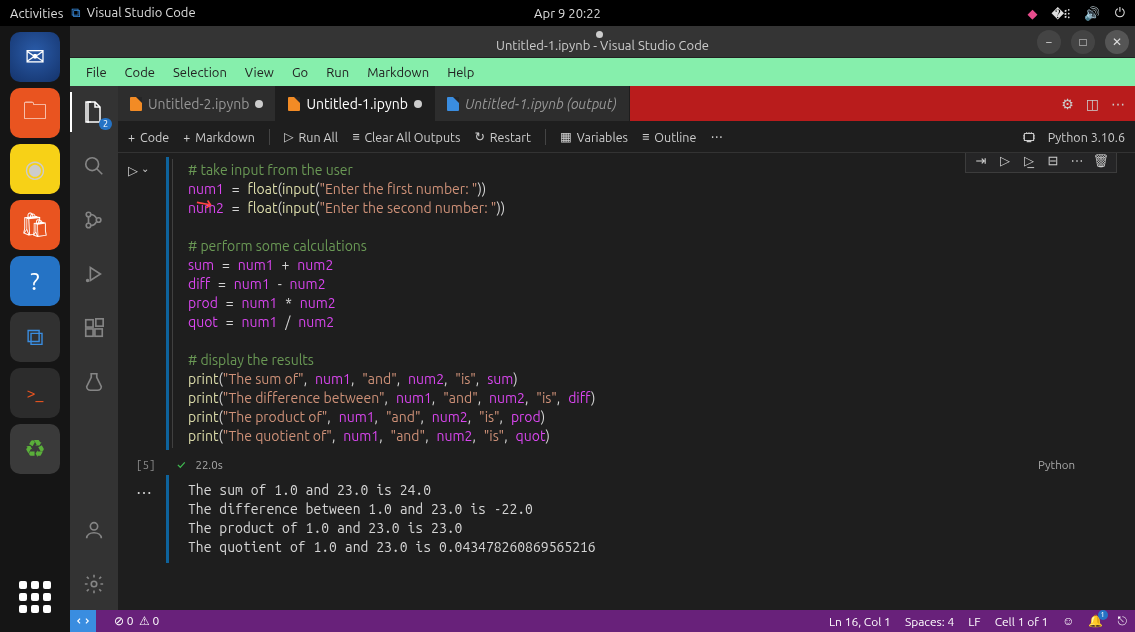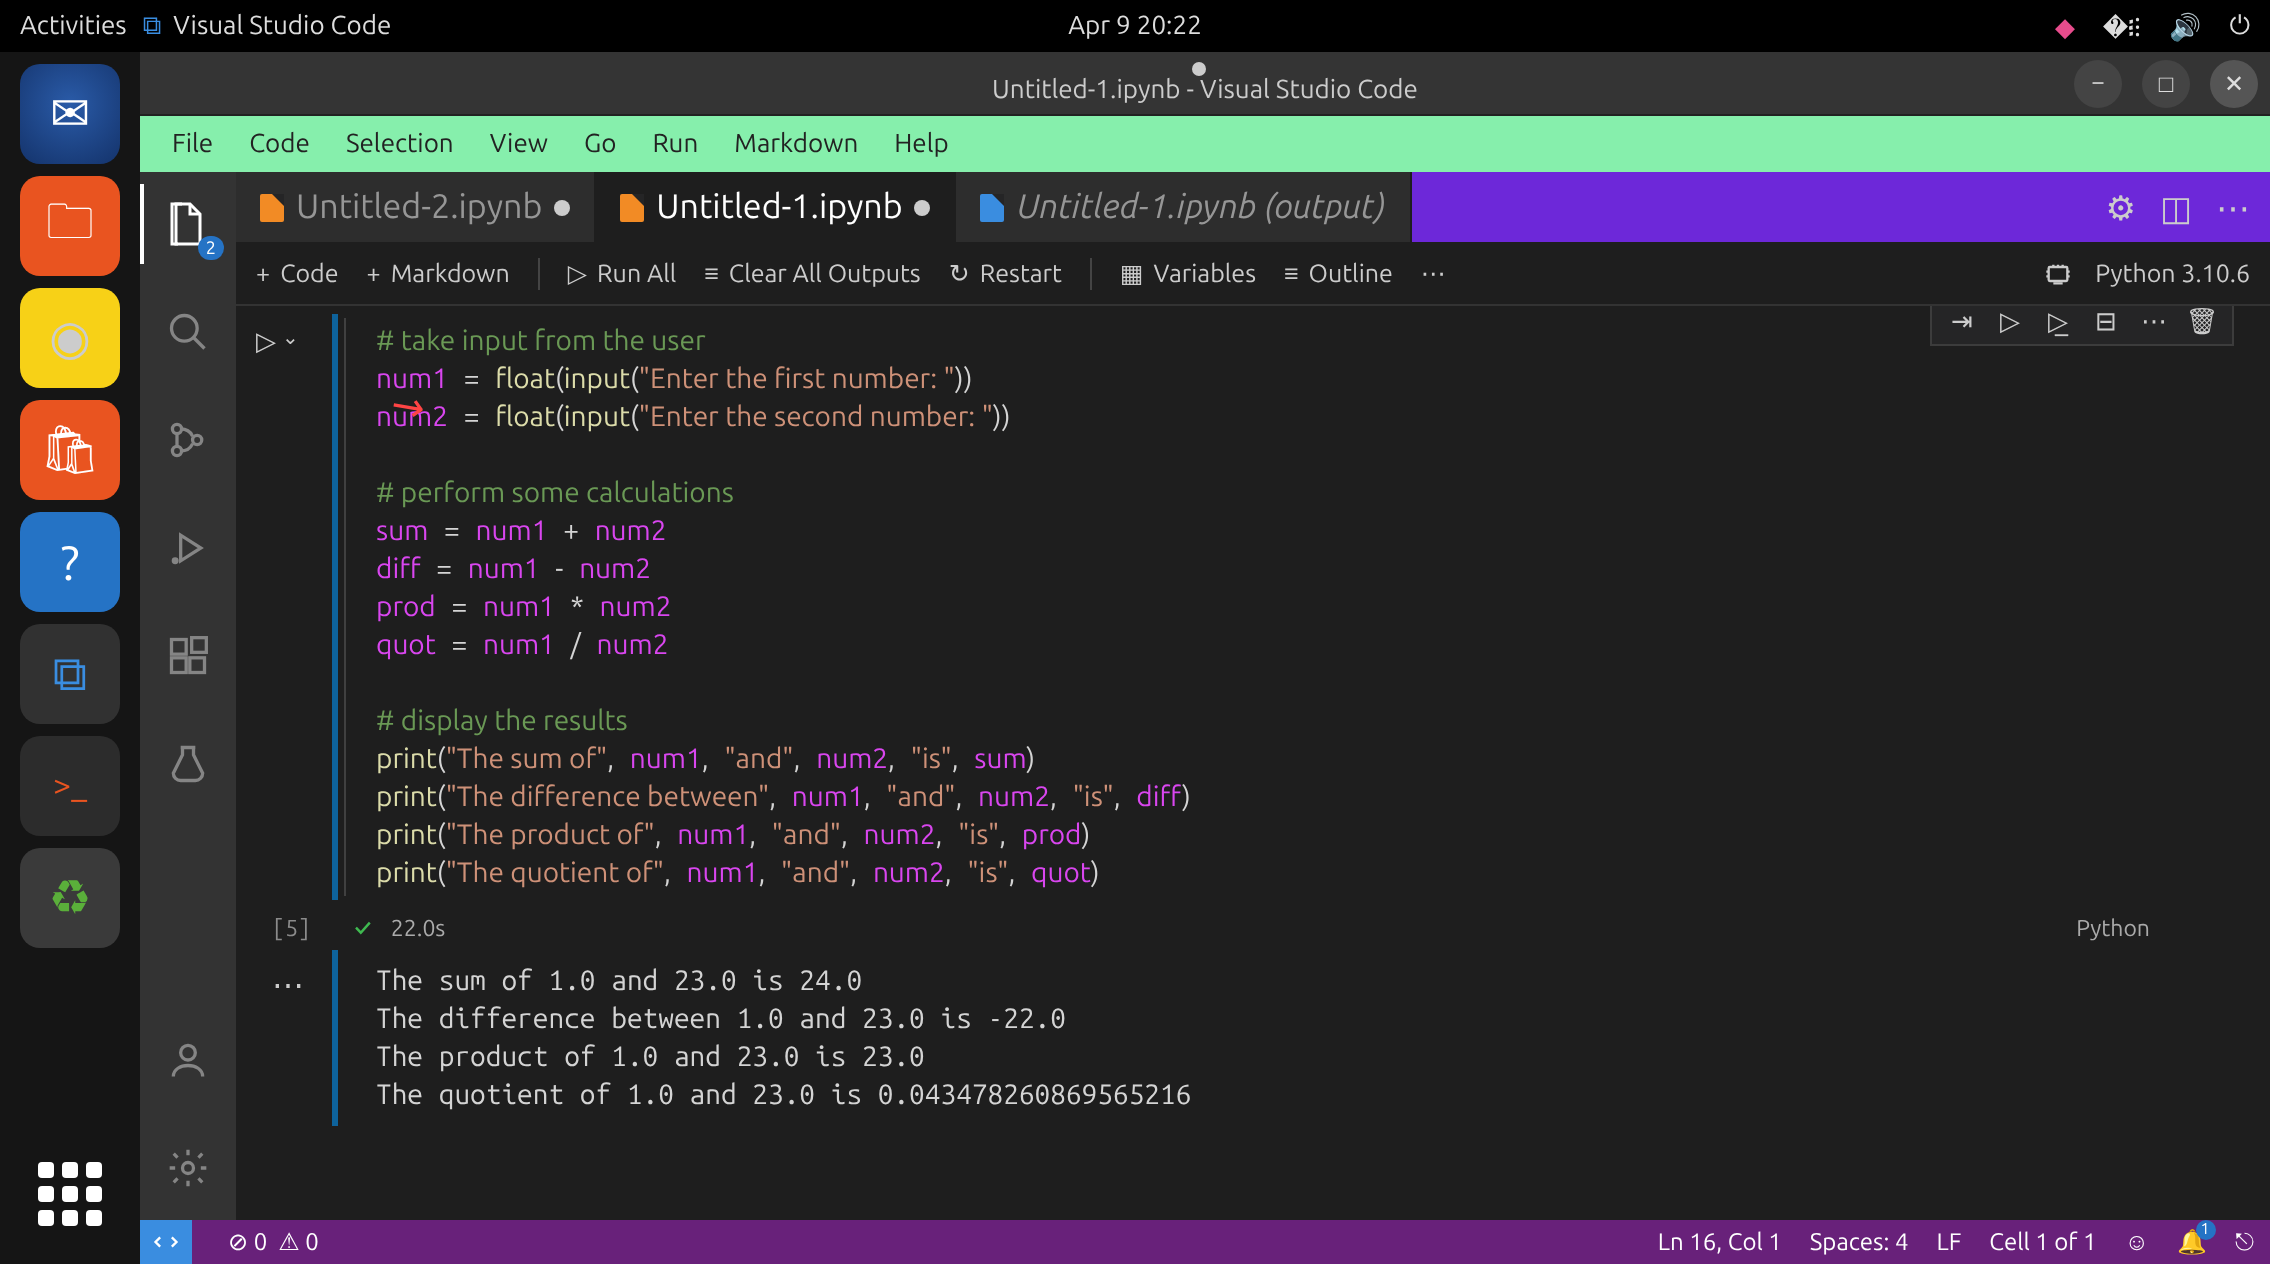--- a/index.html
+++ b/index.html
@@ -30,21 +30,21 @@
 
 .workbench { flex: 1; display: flex; min-height: 0; }
 .activitybar { width: 48px; background: #333; display: flex; flex-direction: column; align-items: center; padding-top: 10px; gap: 22px; color: #858585; font-size: 20px; }
 .activitybar .ab-item { width: 48px; height: 32px; display: flex; align-items: center; justify-content: center; position: relative; }
 .activitybar .ab-item.active { color: #fff; }
 .activitybar .ab-item.active::before { content: ''; position: absolute; left: 0; top: -4px; bottom: -4px; width: 2px; background: #fff; }
 .badge { position: absolute; bottom: -2px; right: 6px; background: #2573c5; color: #fff; font-size: 9px; border-radius: 8px; padding: 0 4px; line-height: 12px; }
 .ab-bottom { margin-top: auto; margin-bottom: 10px; display: flex; flex-direction: column; gap: 22px; align-items: center; }
 
 .editor-area { flex: 1; display: flex; flex-direction: column; min-width: 0; }
-.tabs { height: 35px; background: #6d28d9; display: flex; align-items: stretch; font-size: 17px; }
+.tabs { height: 35px; background: #b91c1c; display: flex; align-items: stretch; font-size: 14px; }
 .tab { padding: 0 12px; display: flex; align-items: center; gap: 6px; color: #969696; background: #2d2d2d; border-right: 1px solid #1e1e1e; }
 .tab.active { background: #1e1e1e; color: #fff; }
 .tab.italic { font-style: italic; }
 .tab .dot { width: 8px; height: 8px; background: #ccc; border-radius: 50%; }
 .tabs .tab-actions { margin-left: auto; display: flex; gap: 12px; padding: 0 10px; align-items: center; color: #ccc; }
 .fileicon { width: 12px; height: 14px; background: #f28b25; border-radius: 1px; position: relative; }
 .fileicon.blue { background: #3a8de0; }
 .fileicon::after { content: ''; position: absolute; right: 0; top: 0; border: 3px solid transparent; border-right-color: #252526; border-top-color: #252526; }
 
 .nb-toolbar { height: 32px; background: #1e1e1e; border-bottom: 1px solid #333; display: flex; align-items: center; gap: 14px; padding: 0 10px; font-size: 12.5px; color: #ccc; }

